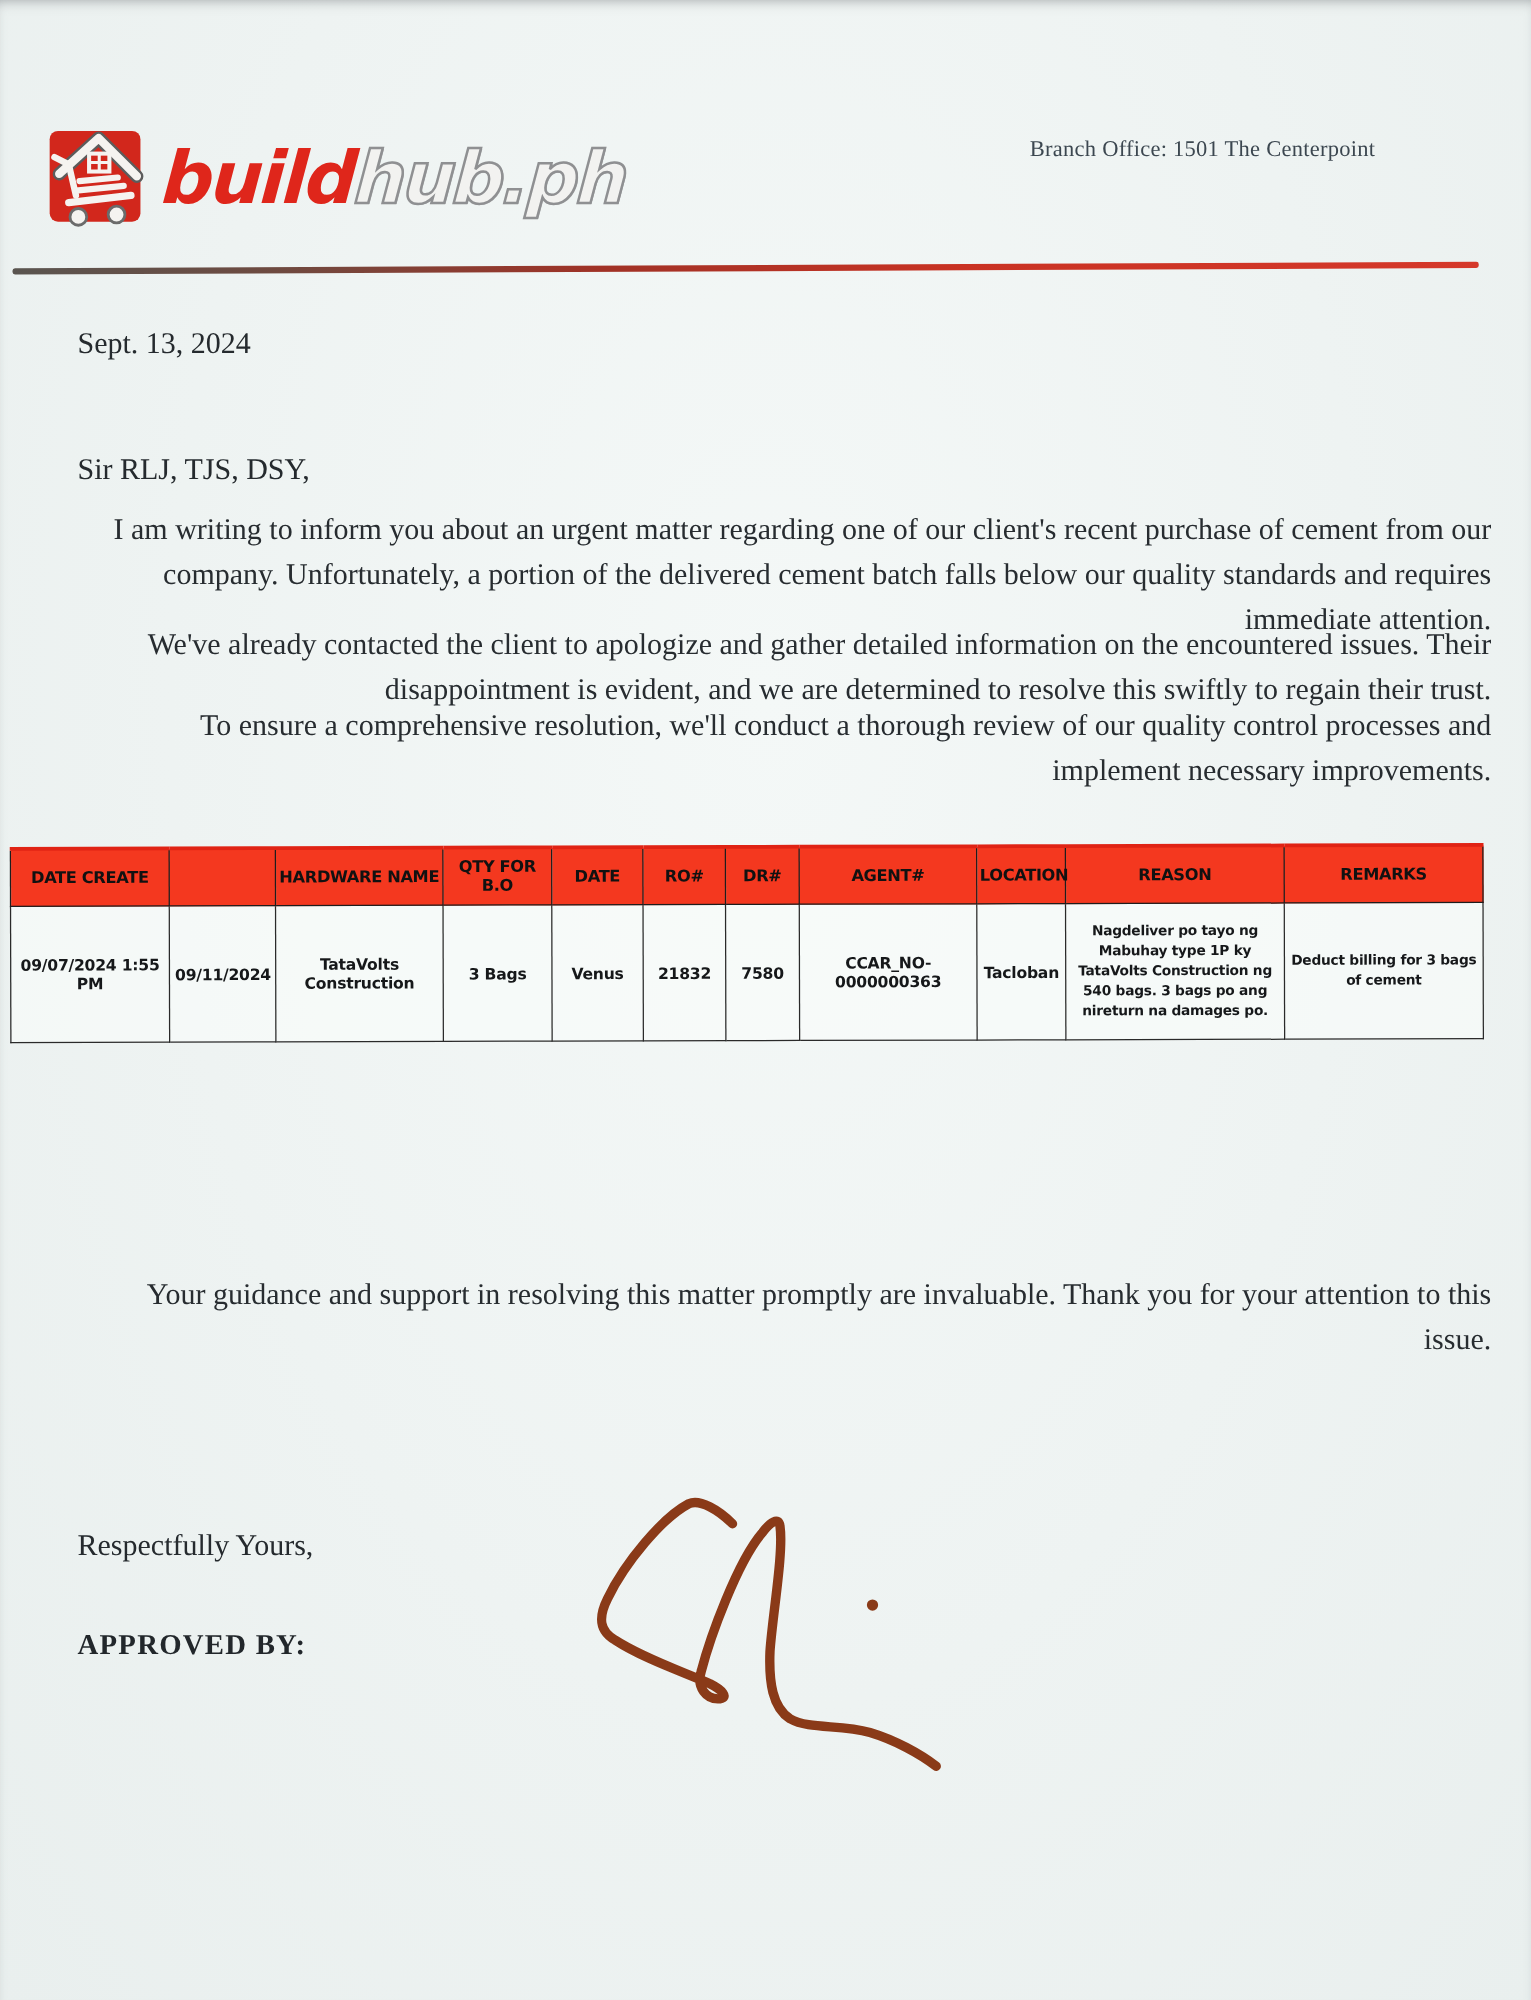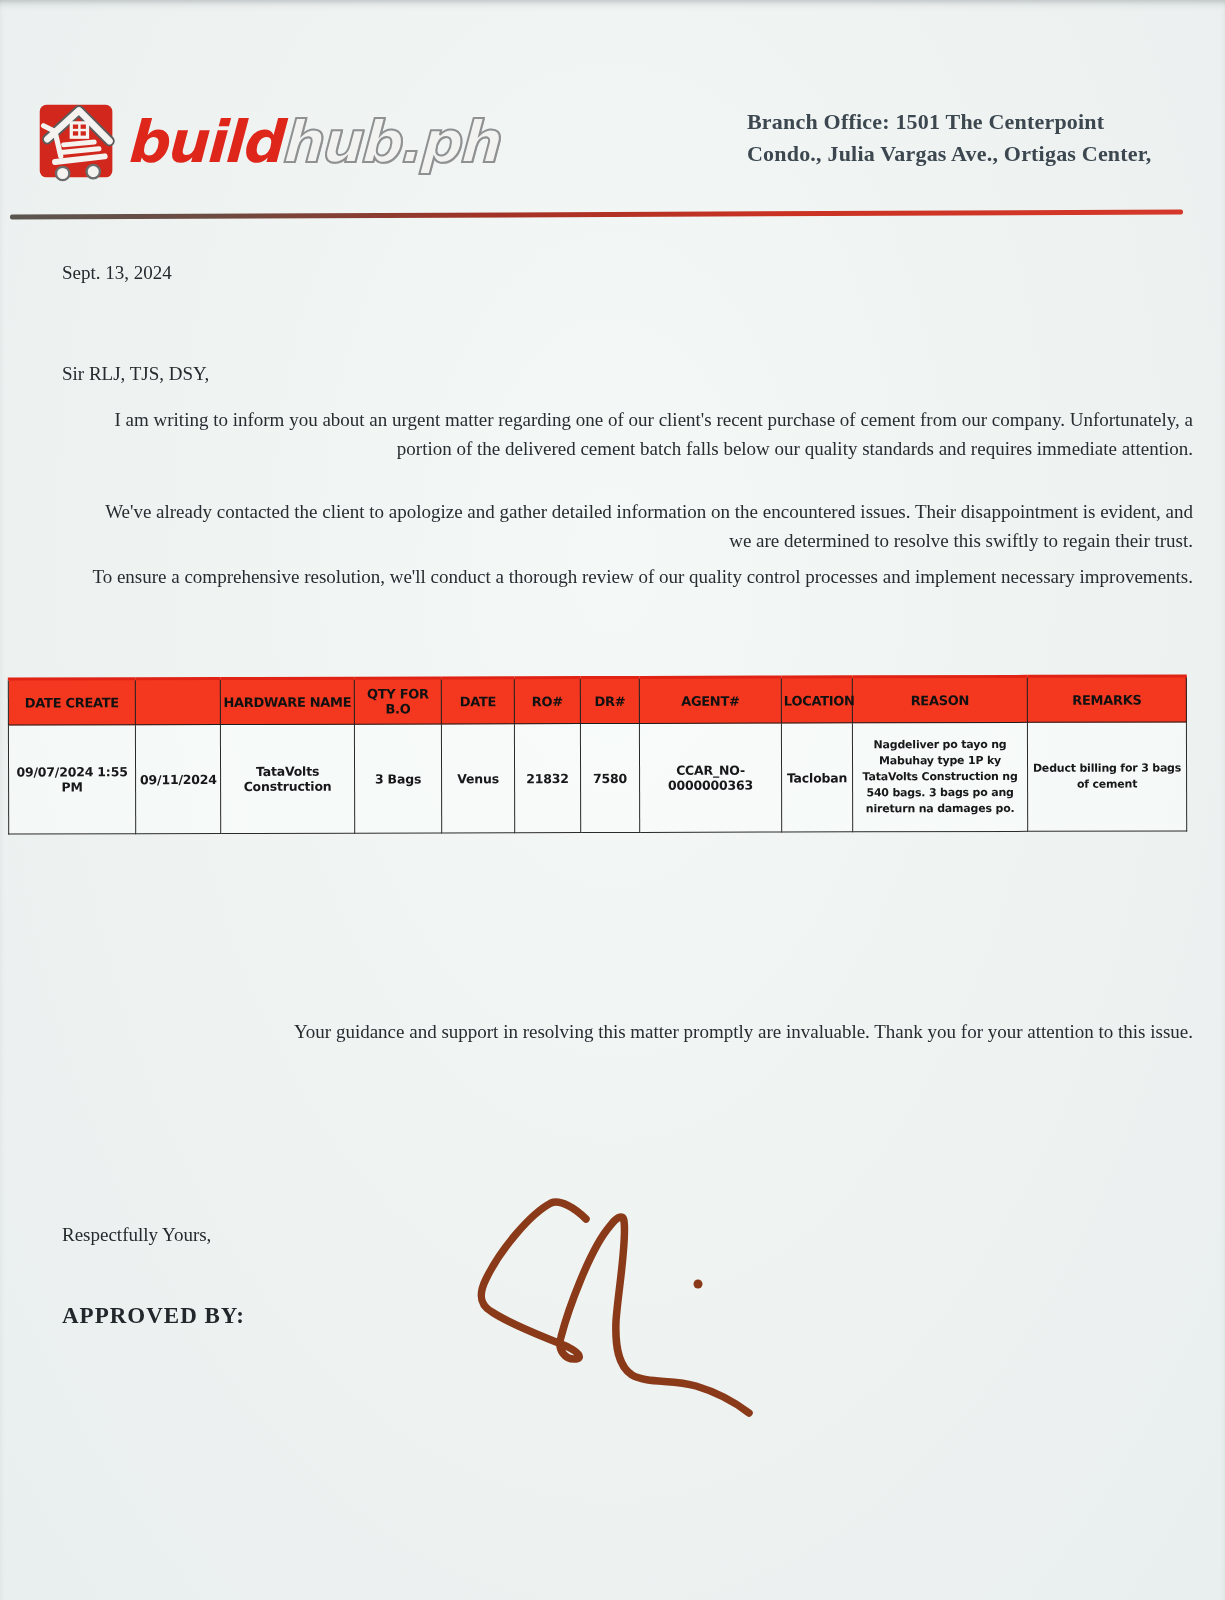--- a/index.html
+++ b/index.html
@@ -26,31 +26,31 @@
     white-space:nowrap; transform:skewX(-4deg);
   }
   .wm-build{color:#df261b;}
   .wm-hub{
     color:#f2f2f0;
     -webkit-text-stroke:2px #8f9092;
     text-shadow:0 0 1px #8f9092, 1px 1px 0 #a5a6a8;
   }
   .address{
     position:absolute;right:48px;top:106px;width:430px;
-    text-align:left;font-weight:bold;font-size:22px;line-height:1.45;
+    text-align:center;font-weight:normal;font-size:18px;line-height:1.45;
     color:#3c4750;letter-spacing:.2px;
   }
   .divider{
     position:absolute;left:10px;top:212px;width:1173px;height:5px;
     background:linear-gradient(to right,#5a5550 0%, #6e4a40 18%, #a03226 40%, #c93223 65%, #d5382a 100%);
     transform:rotate(-0.25deg);
     border-radius:2px;
   }
   
-  .ln{position:absolute;color:#252a2e;font-size:19px;}
+  .ln{position:absolute;color:#252a2e;font-size:24px;}
   .date{left:62px;top:262px;}
   .salutation{left:62px;top:337px;margin-top:26px;}
   .para{left:60px;width:1108px;line-height:1.5;text-align:right;color:#272c30;margin-left:25px;}
   .p1{top:406px;}
   .p2{top:498px;}
   .p3{top:563px;}
   .closing{top:1018px;}
   .signoff{left:62px;top:1224px;}
   .approved{left:62px;top:1303px;font-weight:bold;font-size:23px;letter-spacing:1px;color:#22272b;}
   
@@ -101,21 +101,20 @@
       <circle cx="30" cy="80" r="7" fill="#f5f3f0" stroke="#6b6b6b" stroke-width="2.4"></circle>
       <circle cx="62" cy="78" r="7" fill="#f5f3f0" stroke="#6b6b6b" stroke-width="2.4"></circle>
     </svg>
     <div class="wordmark">
       <span class="wm-build">build</span><span class="wm-hub">hub.ph</span>
     </div>
   </div>
 
   <div class="address">
     <div>Branch Office: 1501 The Centerpoint</div>
-    <div>Condo., Julia Vargas Ave., Ortigas Center,</div>
   </div>
 
   <div class="divider"></div>
 
   <div class="ln date">Sept. 13, 2024</div>
   <div class="ln salutation">Sir RLJ, TJS, DSY,</div>
   <div class="ln para p1">I am writing to inform you about an urgent matter regarding one of our client's recent purchase of cement from our company. Unfortunately, a portion of the delivered cement batch falls below our quality standards and requires immediate attention.</div>
   <div class="ln para p2">We've already contacted the client to apologize and gather detailed information on the encountered issues. Their disappointment is evident, and we are determined to resolve this swiftly to regain their trust.</div>
   <div class="ln para p3">To ensure a comprehensive resolution, we'll conduct a thorough review of our quality control processes and implement necessary improvements.</div>
 

